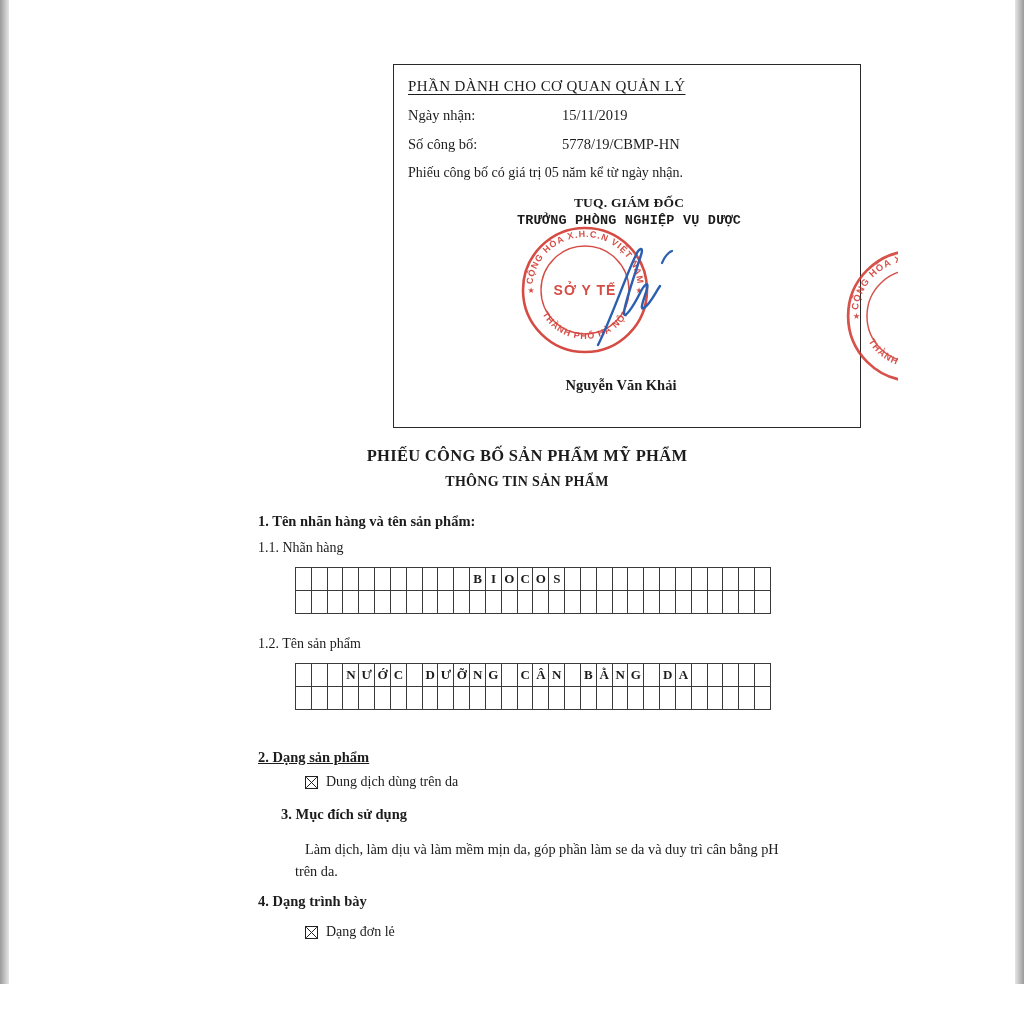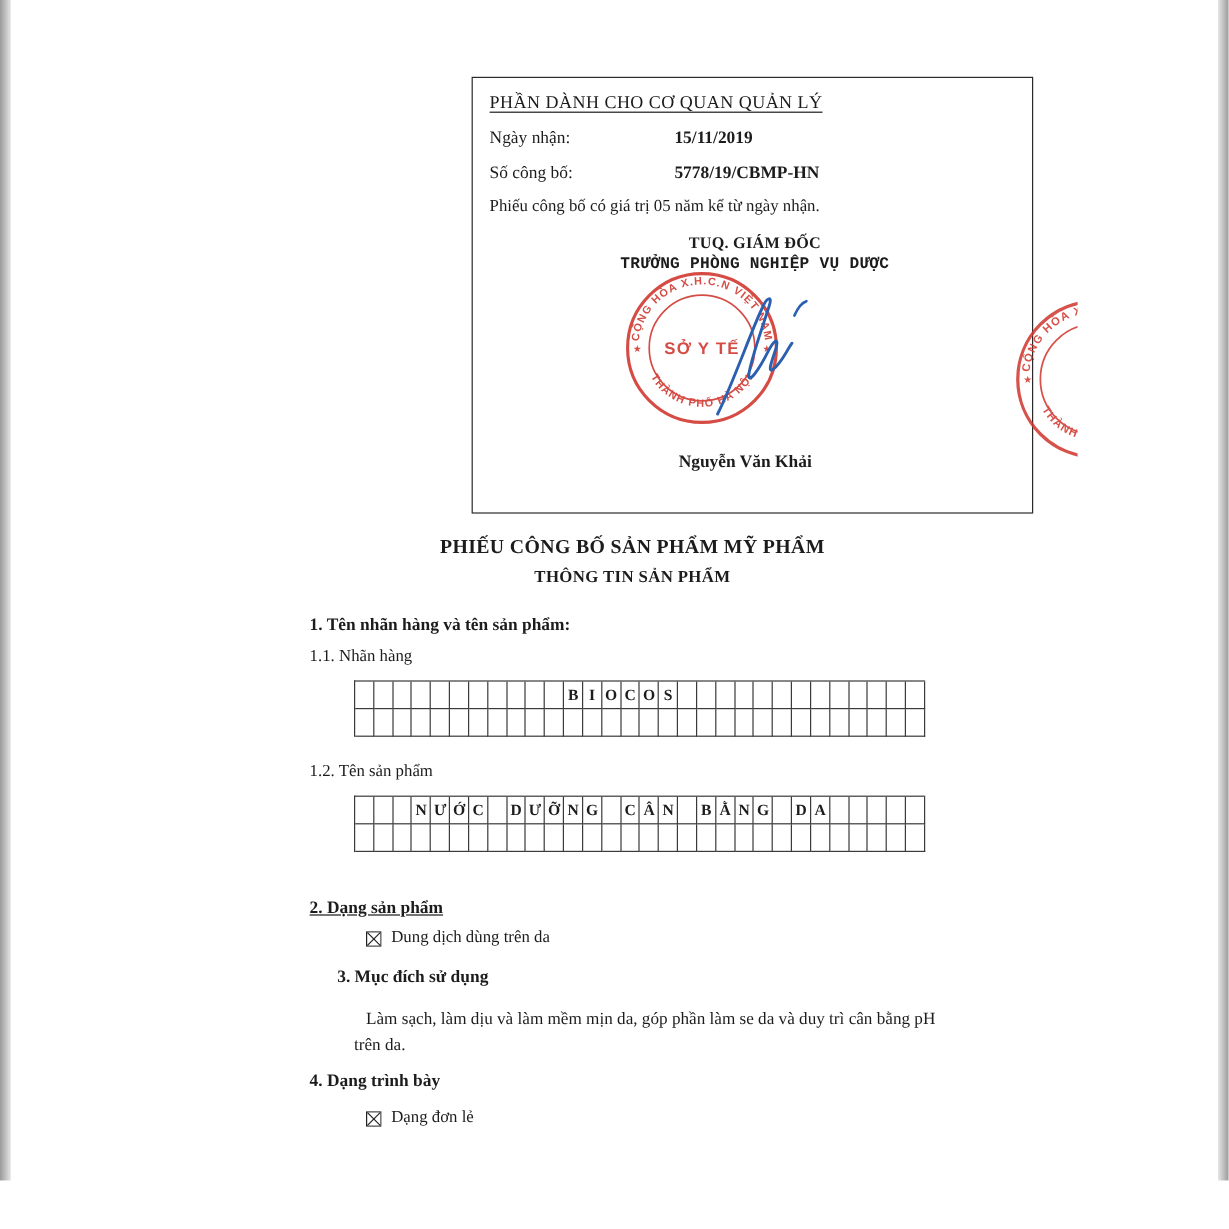--- a/index.html
+++ b/index.html
@@ -26,21 +26,21 @@
   #admin-box{
     left:393px;top:64px;width:466px;height:362px;
     border:1.5px solid #2a2a2a;background:#fff;
   }
   .box-heading{
     position:absolute;left:14px;top:13px;
     font-size:15px;letter-spacing:.4px;
     text-decoration:underline;text-underline-offset:3px;
   }
   .field-label{font-size:14.5px;}
-  .field-value{font-weight:bold;font-size:14.5px;}
+  .field-value{font-weight:normal;font-size:14.5px;}
   .note{position:absolute;left:14px;top:100px;font-size:14px;}
   .signer-title{
     position:absolute;left:90px;width:290px;text-align:center;
     font-weight:bold;font-size:13.5px;letter-spacing:.2px;
   }
   .signer-name{
     position:absolute;left:127px;top:312px;width:200px;text-align:center;
     font-weight:bold;font-size:14.5px;
   }
 
@@ -286,21 +286,21 @@
   <div class="abs opt-row" style="left:295px;top:774px;">
     <svg class="cbx" width="13" height="13" viewBox="0 0 13 13">
       <rect x="0.5" y="0.5" width="12" height="12" fill="none" stroke="#222" stroke-width="1"></rect>
       <line x1="1.2" y1="1.2" x2="11.8" y2="11.8" stroke="#222" stroke-width="1"></line>
       <line x1="11.8" y1="1.2" x2="1.2" y2="11.8" stroke="#222" stroke-width="1"></line>
     </svg>
     <span>Dung dịch dùng trên da</span>
   </div>
 
   <div class="abs sec-heading" style="left:258px;top:806px;margin-left:23px;">3. Mục đích sử dụng</div>
-  <div class="abs purpose">Làm sạch, làm dịu và làm mềm mịn da, góp phần làm se da và duy trì cân bằng pH trên da.</div>
+  <div class="abs purpose">Làm dịch, làm dịu và làm mềm mịn da, góp phần làm se da và duy trì cân bằng pH trên da.</div>
 
   <div class="abs sec-heading" style="left:258px;top:893px;">4. Dạng trình bày</div>
   <div class="abs opt-row" style="left:295px;top:924px;">
     <svg class="cbx" width="13" height="13" viewBox="0 0 13 13">
       <rect x="0.5" y="0.5" width="12" height="12" fill="none" stroke="#222" stroke-width="1"></rect>
       <line x1="1.2" y1="1.2" x2="11.8" y2="11.8" stroke="#222" stroke-width="1"></line>
       <line x1="11.8" y1="1.2" x2="1.2" y2="11.8" stroke="#222" stroke-width="1"></line>
     </svg>
     <span>Dạng đơn lẻ</span>
   </div>

